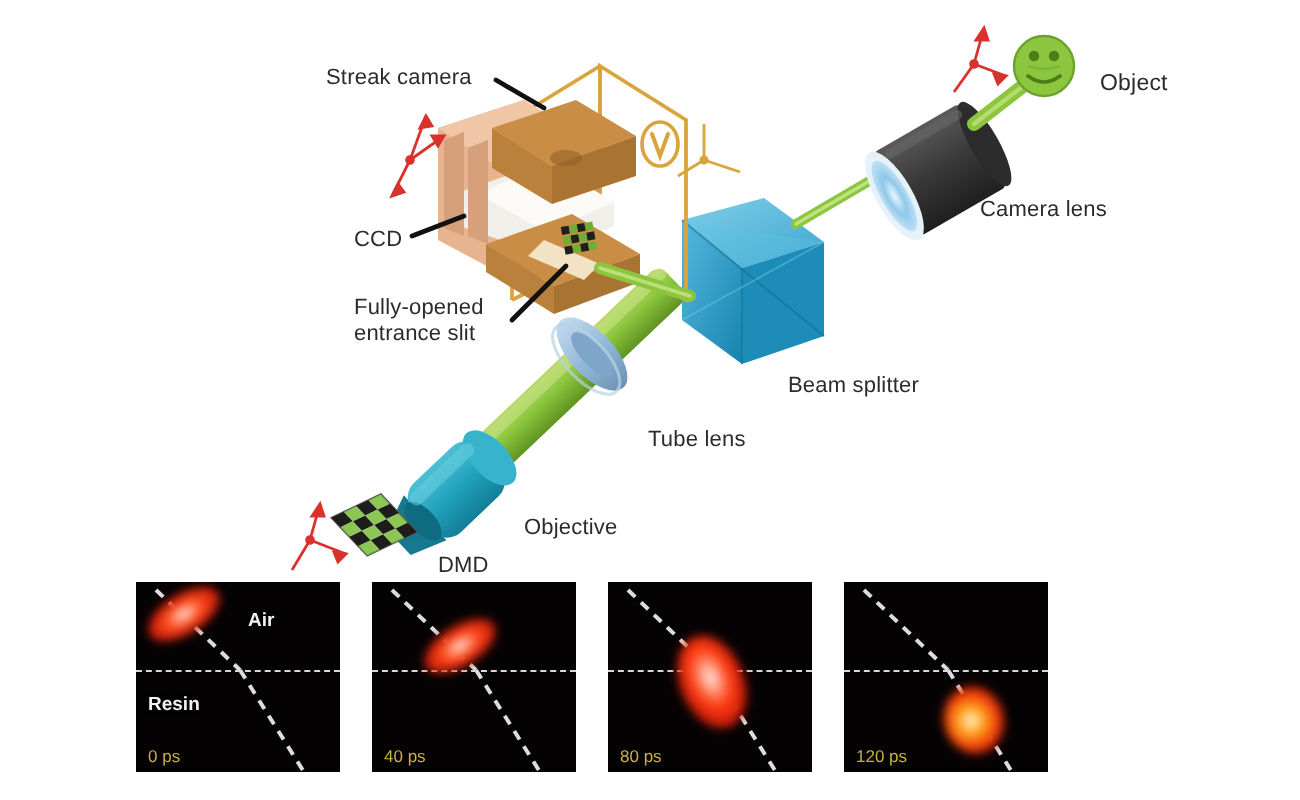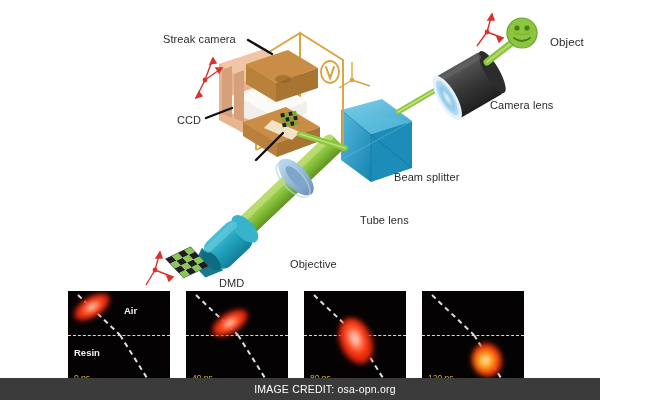--- a/index.html
+++ b/index.html
@@ -351,23 +351,25 @@
       <g stroke="#111" stroke-width="2.4" fill="none" stroke-linecap="round">
         <line x1="248" y1="40" x2="272" y2="54"></line>
         <line x1="206" y1="118" x2="232" y2="108"></line>
         <line x1="256" y1="160" x2="283" y2="133"></line>
       </g>
     </svg>
 
     
     <div class="lbl" style="left:163px; top:33px;">Streak camera</div>
     <div class="lbl" style="left:177px; top:114px;">CCD</div>
-    <div class="lbl" style="left:394px; top:171px;">Beam splitter</div>
-    <div class="lbl" style="left:324px; top:214px;margin-left:36px;">Tube lens</div>
-    <div class="lbl" style="left:262px; top:258px;margin-left:28px;">Objective</div>
+    <div class="lbl" style="left:177px; top:148px;">Fully-opened
+entrance slit</div>
+    <div class="lbl" style="left:394px; top:187px;">Beam splitter</div>
+    <div class="lbl" style="left:324px; top:214px;">Tube lens</div>
+    <div class="lbl" style="left:262px; top:258px;">Objective</div>
     <div class="lbl" style="left:219px; top:277px;">DMD</div>
     <div class="lbl" style="left:490px; top:99px;">Camera lens</div>
     <div class="lbl big" style="left:538px; top:36px;margin-left:12px;">Object</div>
   </div>
 
   <div id="strip">
 
     <div class="frame">
       <div class="interface"></div>
       <svg class="raypath" viewBox="0 0 102 95">
@@ -409,17 +411,14 @@
         <line x1="10" y1="4" x2="52" y2="44" stroke="#ddd" stroke-width="2" stroke-dasharray="5 4"></line>
         <line x1="52" y1="44" x2="84" y2="95" stroke="#ddd" stroke-width="2" stroke-dasharray="5 4"></line>
       </svg>
       <div class="blob" style="left:50px; top:52px; width:30px; height:34px; transform:rotate(-15deg);
                   background: radial-gradient(ellipse at 45% 50%, #fffbe8 0%, #ffa216 28%, #f0360d 58%, #8c1005 82%, rgba(60,4,2,0) 100%);"></div>
       <div class="ftime">120 ps</div>
     </div>
 
   </div>
 
-  <div id="credit-bar">
-    <span id="credit-text">IMAGE CREDIT: osa-opn.org</span>
-  </div>
 
 </div>
 
 </body></html>

